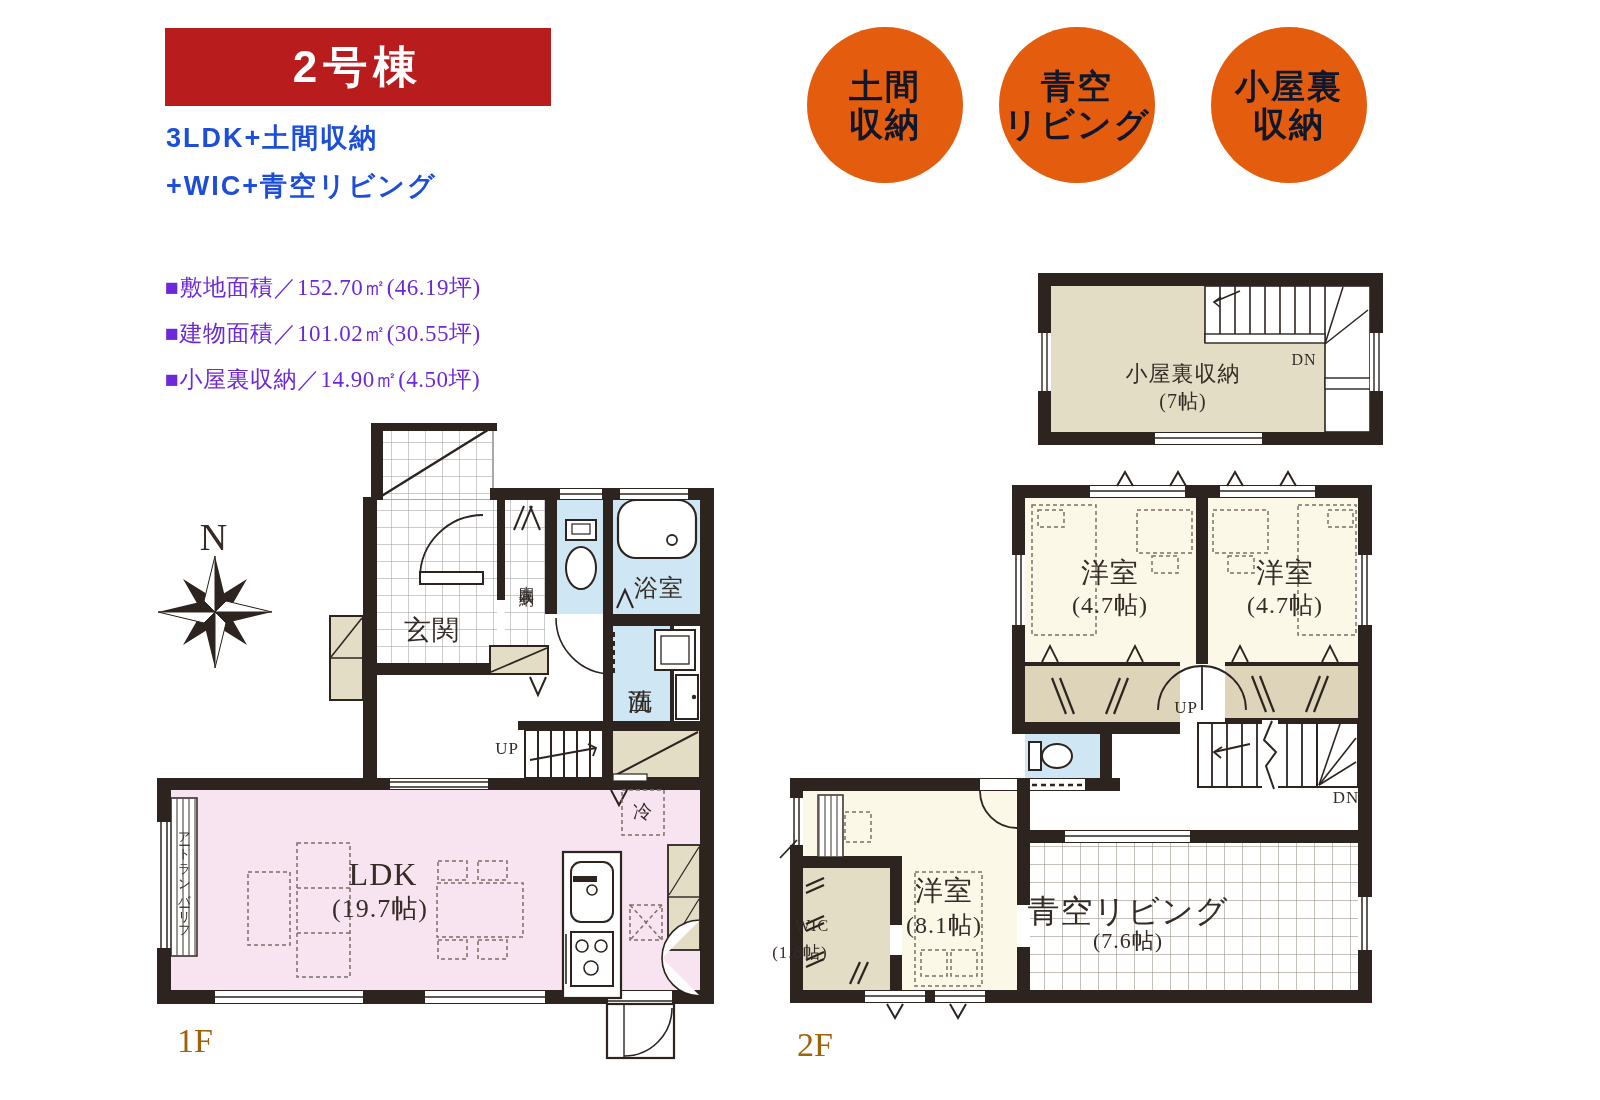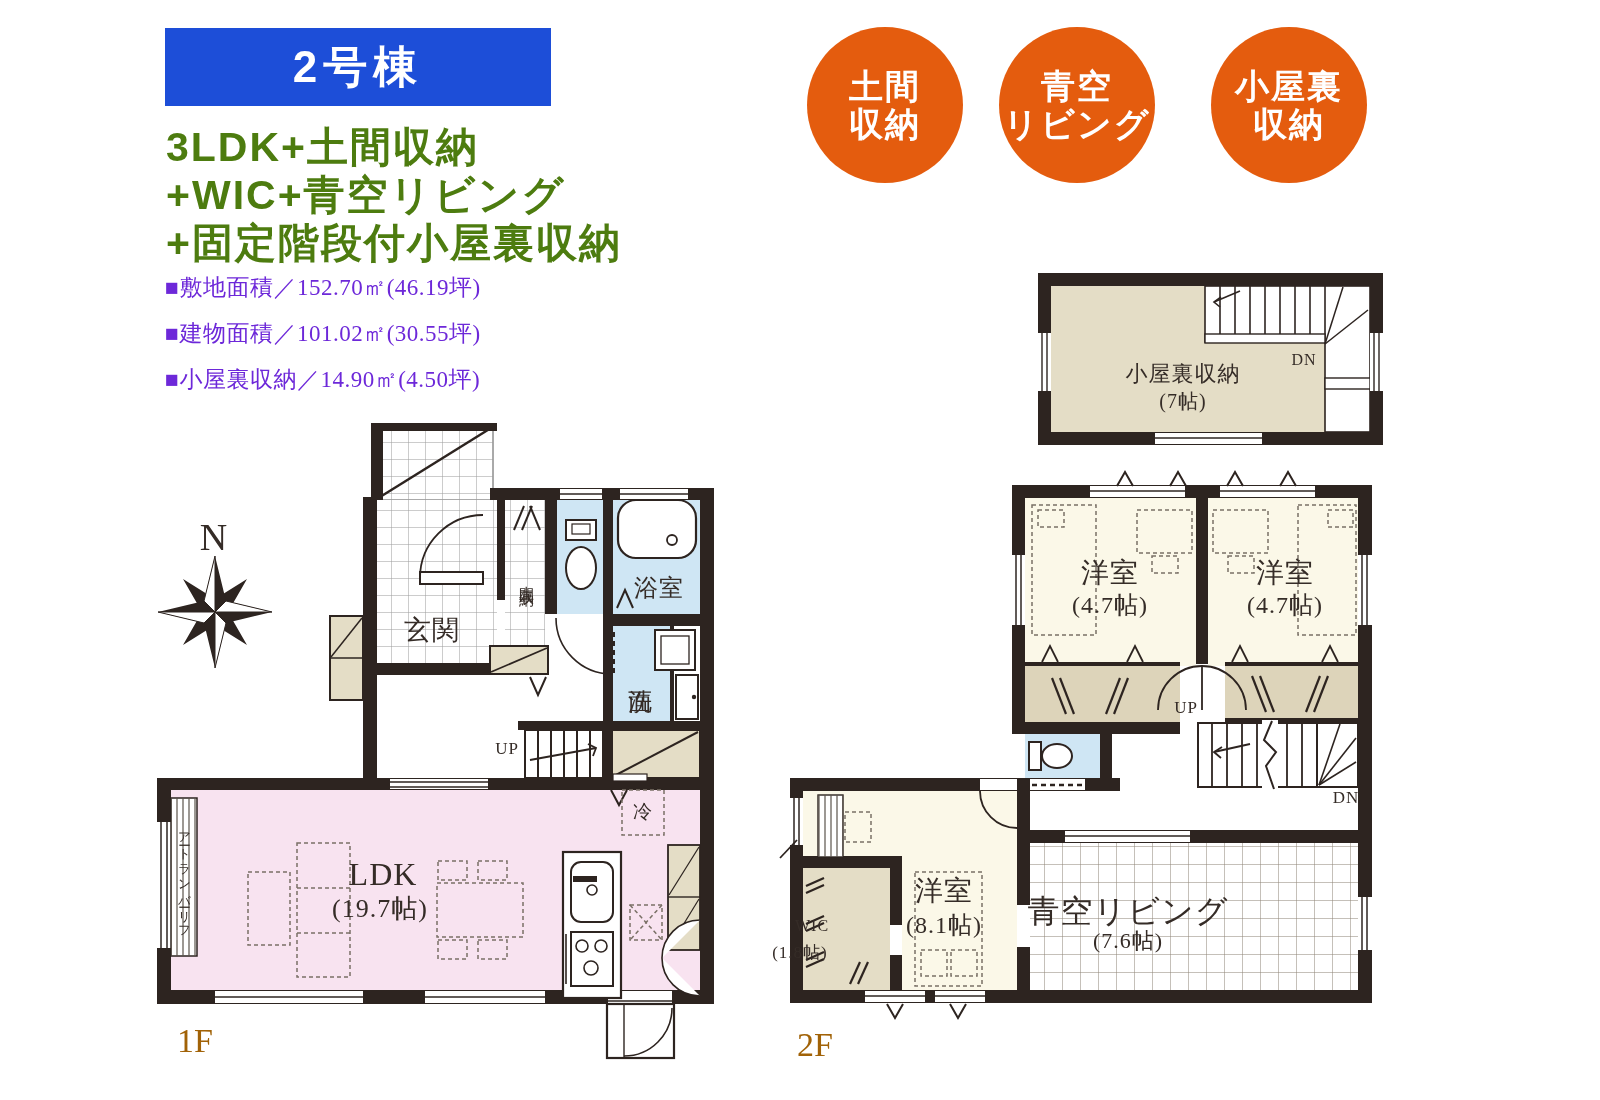--- a/index.html
+++ b/index.html
@@ -4,42 +4,41 @@
 <style>
   html,body{margin:0;padding:0;background:#fff;}
   #canvas{position:relative;width:1600px;height:1100px;background:#ffffff;overflow:hidden;
           font-family:"Liberation Sans",sans-serif;}
   .abs{position:absolute;}
   .lbl{position:absolute;transform:translate(-50%,-50%);white-space:nowrap;
        font-family:"Liberation Serif",serif;color:#352c27;letter-spacing:1px;}
   .vlbl{position:absolute;transform:translate(-50%,-50%);
         font-family:"Liberation Serif",serif;color:#352c27;
         writing-mode:vertical-rl;text-orientation:upright;white-space:nowrap;letter-spacing:2px;}
-  #title-box{left:165px;top:28px;width:386px;height:78px;background:#1d4ed8;
+  #title-box{left:165px;top:28px;width:386px;height:78px;background:#b91c1c;
              display:flex;align-items:center;justify-content:center;}
   #title-box .t{color:#ffffff;font-size:44px;font-weight:bold;letter-spacing:6px;}
-  .feature-line{left:166px;color:#4d7c0f;font-size:41px;font-weight:bold;letter-spacing:2px;}
+  .feature-line{left:166px;color:#1d4ed8;font-size:27px;font-weight:bold;letter-spacing:2px;}
   .spec-line{left:165px;color:#6d28d9;font-size:23px;font-family:"Liberation Serif",serif;letter-spacing:0.5px;}
   .badge{position:absolute;width:156px;height:156px;border-radius:50%;background:#e45c0e;
          display:flex;flex-direction:column;align-items:center;justify-content:center;
-         color:#ffffff;font-weight:bold;font-size:34px;line-height:1.12;letter-spacing:2px;}
+         color:#0f172a;font-weight:bold;font-size:34px;line-height:1.12;letter-spacing:2px;}
   .floor-tag{position:absolute;font-family:"Liberation Serif",serif;color:#a16207;font-size:34px;}
   svg{position:absolute;}
 </style>
 </head>
 <body>
 
 <div id="canvas">
 
   <div id="title-box" class="abs">
     <span class="t">2号棟</span>
   </div>
   <div class="abs feature-line" style="top:120px;">3LDK+土間収納</div>
   <div class="abs feature-line" style="top:168px;">+WIC+青空リビング</div>
-  <div class="abs feature-line" style="top:216px;">+固定階段付小屋裏収納</div>
   <div class="abs spec-line" style="top:272px;">■敷地面積／152.70㎡(46.19坪)</div>
   <div class="abs spec-line" style="top:318px;">■建物面積／101.02㎡(30.55坪)</div>
   <div class="abs spec-line" style="top:364px;">■小屋裏収納／14.90㎡(4.50坪)</div>
 
   <div class="badge" style="left:807px;top:27px;">
     <span>土間</span>
     <span>収納</span>
   </div>
   <div class="badge" style="left:999px;top:27px;">
     <span>青空</span>

